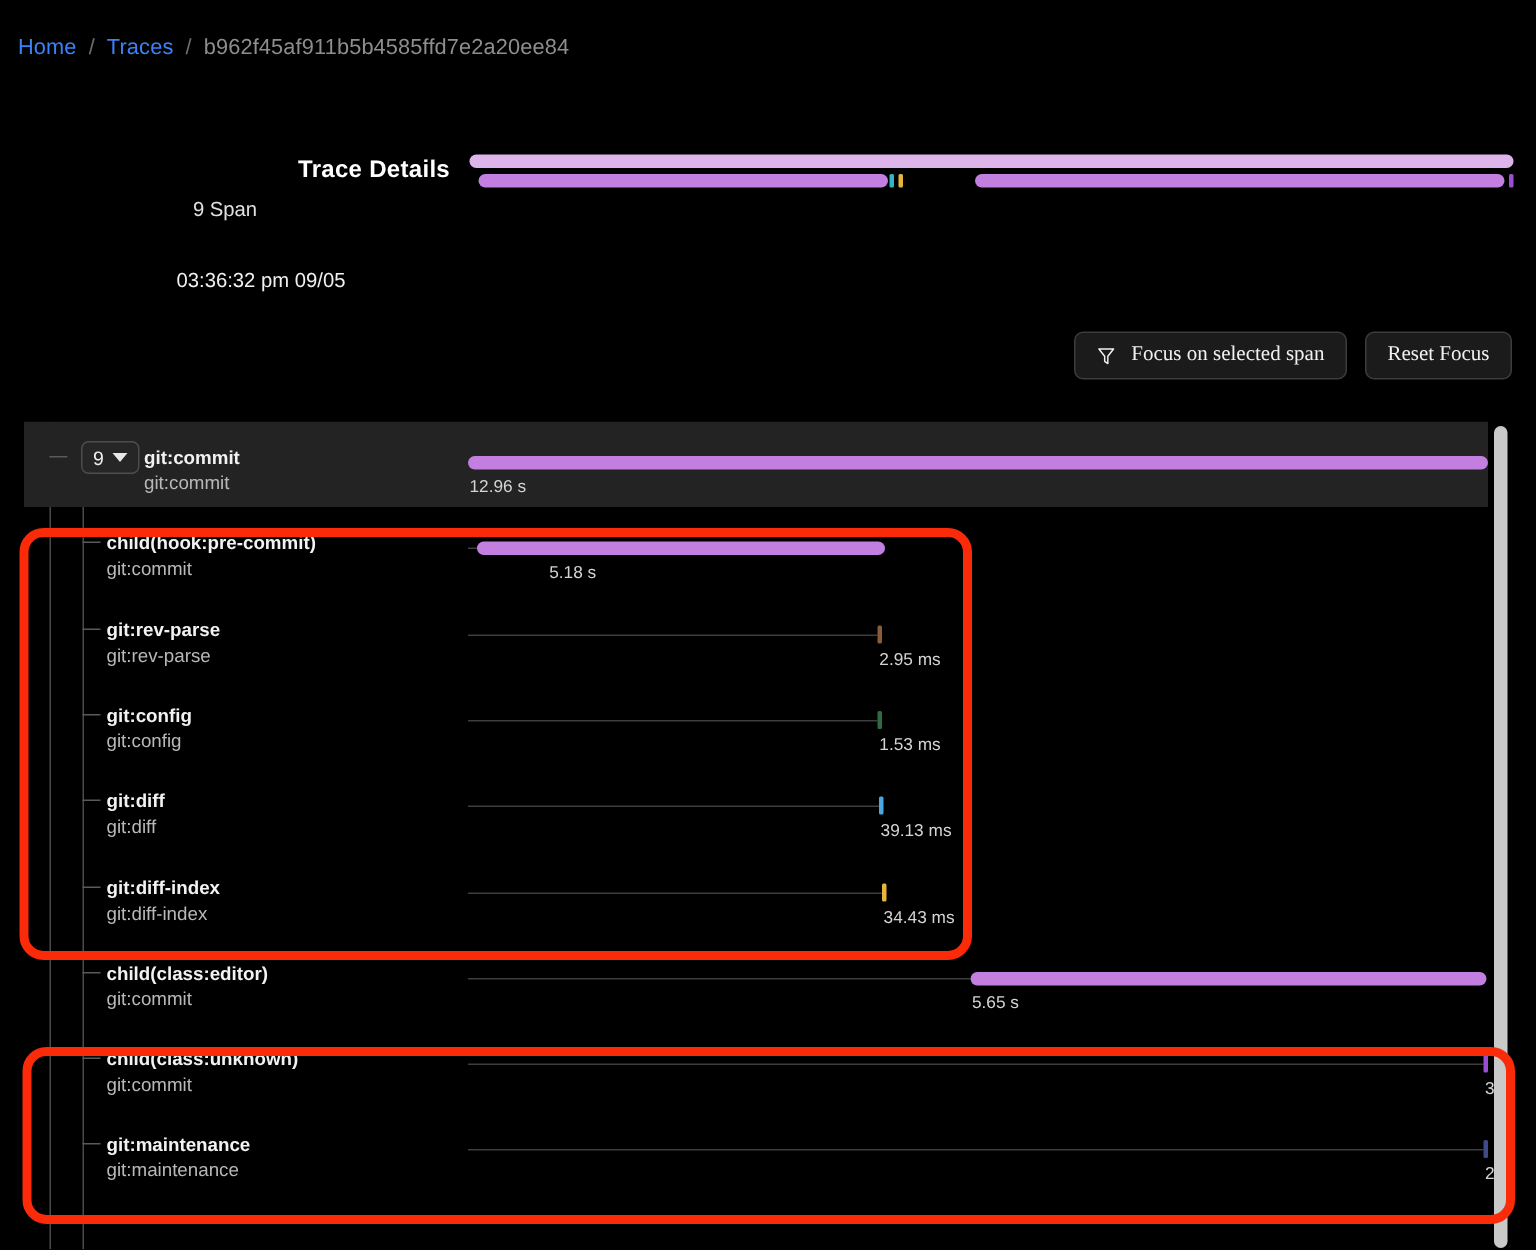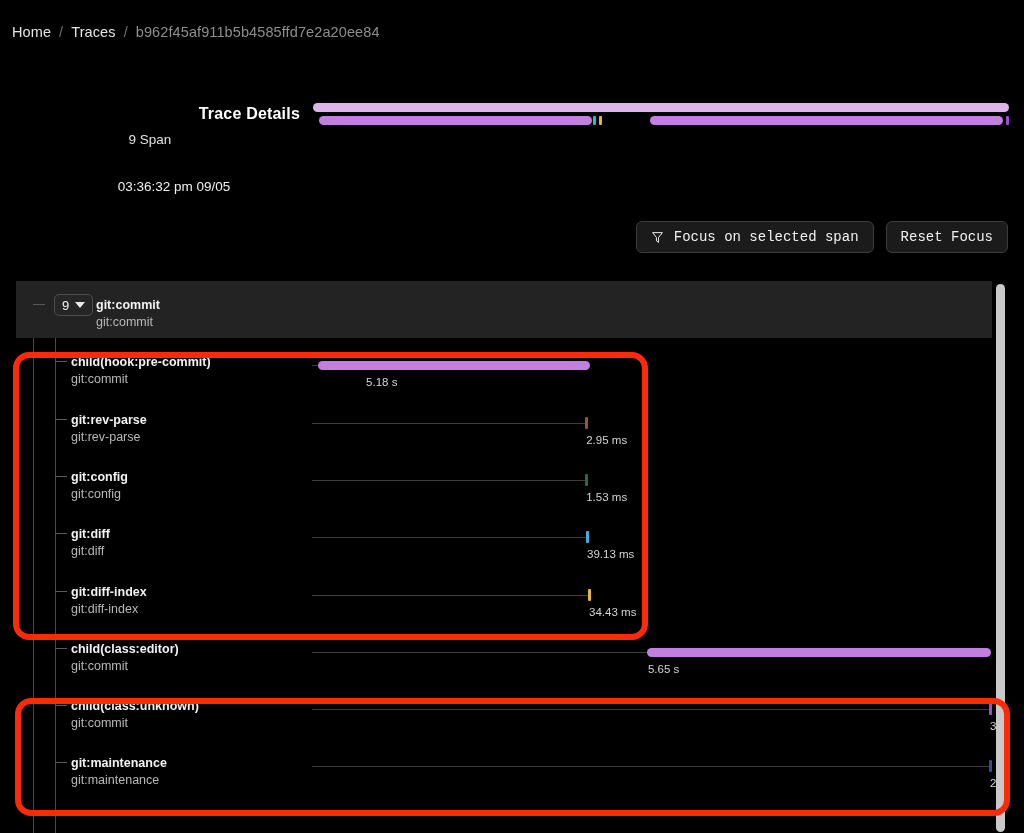--- a/index.html
+++ b/index.html
@@ -12,21 +12,21 @@
   }
   body { position: relative; }
 
   
   .breadcrumb {
     position: absolute; left: 12px; top: 24px;
     display: flex; align-items: center; gap: 8px;
     font-size: 14.5px; color: #9a9a9a; letter-spacing: .1px;
   }
   .breadcrumb .crumb { color: #a8a8a8; }
-  .breadcrumb .crumb.link { color: #e5e5e5; cursor: pointer; }
+  .breadcrumb .crumb.link { color: #3b82f6; cursor: pointer; }
   .breadcrumb .sep { color: #6e6e6e; }
   .breadcrumb .crumb.current { color: #8e8e8e; }
 
   
   .trace-head { position: absolute; left: 0; top: 95px; width: 1024px; height: 115px; }
 
   .trace-title {
     position: absolute; left: 0; top: 10px; width: 300px;
     text-align: right; font-size: 16px; font-weight: bold; color: #ffffff;
     letter-spacing: .2px;
@@ -58,21 +58,21 @@
   }
   .axis-label.last { transform: translateX(-100%); }
 
   
   .toolbar {
     position: absolute; right: 16px; top: 221px;
     display: flex; gap: 12px; align-items: center;
   }
   .btn {
     background: #1b1b1b; border: 1px solid #3c3c3c; border-radius: 6px;
-    color: #f1f1f1; font-size: 14px; font-family: Liberation Mono, monospace;
+    color: #f1f1f1; font-size: 14px; font-family: Liberation Serif, serif;
     padding: 8px 14px; display: flex; align-items: flex-end; gap: 10px;
     cursor: pointer; line-height: 1; height: 32px;
   }
   .funnel { display: inline-block; width: 13px; height: 13px; }
 
   
   .spans {
     position: absolute; left: 16px; top: 281px; width: 992px; height: 552px;
     overflow: hidden;
   }
@@ -174,20 +174,24 @@
     <div class="tree-v" style="left: 17px; top: 0px; height: 552px;"></div>
     <div class="tree-v" style="left: 39px; top: 22px; height: 530px;"></div>
     <div class="row selected" style="top: 0px;">
       <div class="tree-h" style="left: 17px; top: 23px;"></div>
       <div class="badge" style="left: 38px; top: 13px;">
         <span>9</span>
         <span class="caret"></span>
       </div>
       <div class="name" style="left: 80px; top: 17px;">git:commit</div>
       <div class="sub" style="left: 80px; top: 34px;">git:commit</div>
+      <div class="track">
+        <div class="bar" style="left: 0px; width: 680px; top: 23px; background: rgb(194, 127, 224);"></div>
+        <div class="dur" style="left: 1px; top: 38px;">12.96 s</div>
+      </div>
     </div>
     <div class="row" style="top: 57.3px;">
       <div class="tree-h" style="left: 39px; top: 23px;"></div>
       <div class="name" style="left: 55px; top: 17px;">child(hook:pre-commit)</div>
       <div class="sub" style="left: 55px; top: 34px;">git:commit</div>
       <div class="track">
         <div class="guide" style="left: 0px; width: 6.12px; top: 27px;"></div>
         <div class="bar" style="left: 6.12px; width: 272px; top: 23px; background: rgb(194, 127, 224);"></div>
         <div class="dur" style="left: 7.12px; top: 38px; margin-left: 47px;">5.18 s</div>
       </div>

